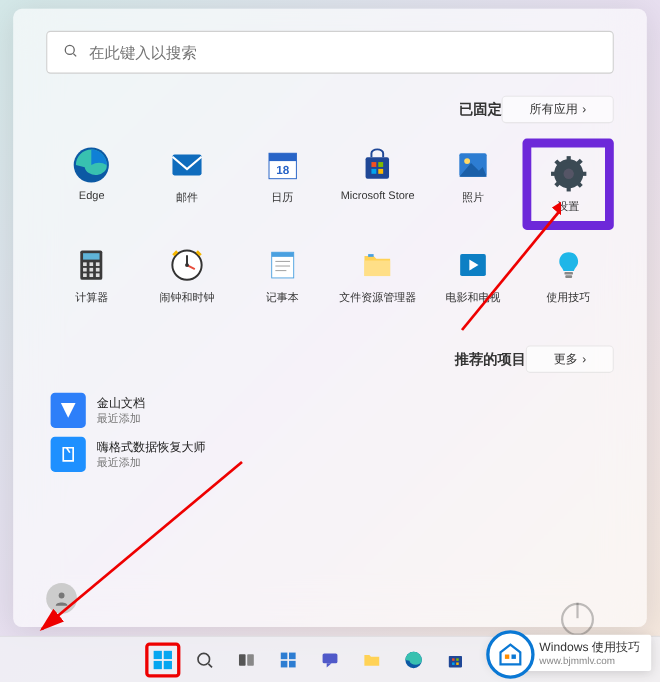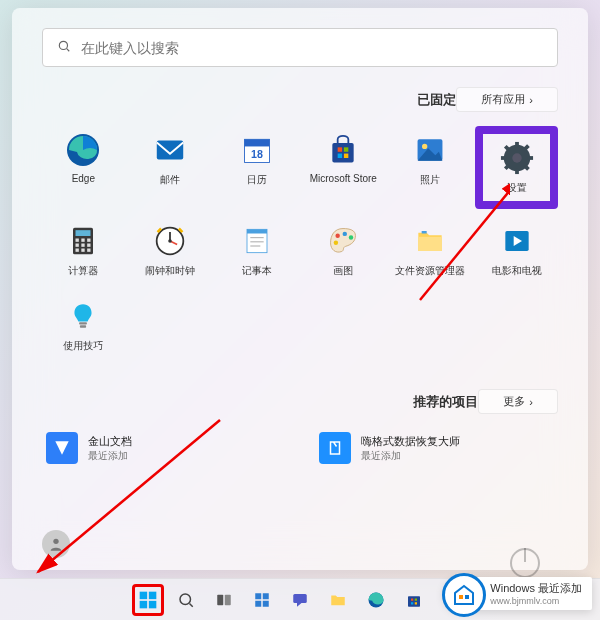--- a/index.html
+++ b/index.html
@@ -77,21 +77,21 @@
     .app-icon {
       width: 36px;
       height: 36px;
       display: flex;
       align-items: center;
       justify-content: center;
       margin-bottom: 5px;
     }
     .app-label { font-size: 10px; color: #333; text-align: center; white-space: nowrap; overflow: hidden; text-overflow: ellipsis; max-width: 76px; }
     .highlight { border: 8px solid #6d28d9; }
-    .recommended-list { display: grid; grid-template-columns: repeat(2, 1fr); gap: 10px 30px; margin-top: 6px; }
+    .recommended-list { display: grid; grid-template-columns: repeat(1, 1fr); gap: 0 30px; margin-top: 6px; }
     .rec-item { display: flex; align-items: center; gap: 10px; cursor: pointer; padding: 4px; border-radius: 4px; }
     .rec-icon { width: 32px; height: 32px; display: flex; align-items: center; justify-content: center; border-radius: 4px; }
     .rec-text { display: flex; flex-direction: column; }
     .rec-title { font-size: 11px; color: #222; }
     .rec-sub { font-size: 10px; color: #777; }
     .user-row { position: absolute; bottom: 12px; left: 30px; display: flex; align-items: center; }
     .user-avatar { width: 28px; height: 28px; border-radius: 50%; background: #ccc; display:flex; align-items:center; justify-content:center; color:#666; font-size:14px; }
     .taskbar {
       position: absolute;
       bottom: 0;
@@ -283,32 +283,20 @@
             <rect x="6" y="4" width="24" height="5" fill="#4aa0e0"></rect>
             <line x1="10" y1="14" x2="26" y2="14" stroke="#999"></line>
             <line x1="10" y1="19" x2="26" y2="19" stroke="#999"></line>
             <line x1="10" y1="24" x2="22" y2="24" stroke="#999"></line>
           </svg>
       </div>
       <span class="app-label">记事本</span>
     </div>
     <div class="app-tile">
       <div class="app-icon">
-        <svg viewBox="0 0 36 36" width="32" height="32">
-            <path d="M18 4 C8 4 4 12 4 20 C4 28 10 32 16 30 C20 29 17 25 21 24 C28 22 32 18 32 12 C32 6 26 4 18 4" fill="#f4e6d0" stroke="#c9a878" stroke-width="1"></path>
-            <circle cx="12" cy="12" r="2.5" fill="#e74c3c"></circle>
-            <circle cx="20" cy="10" r="2.5" fill="#3498db"></circle>
-            <circle cx="27" cy="14" r="2.5" fill="#2ecc71"></circle>
-            <circle cx="10" cy="20" r="2.5" fill="#f1c40f"></circle>
-          </svg>
-      </div>
-      <span class="app-label">画图</span>
-    </div>
-    <div class="app-tile">
-      <div class="app-icon">
         <svg viewBox="0 0 36 36" width="32" height="30">
             <path d="M4 8 L14 8 L17 11 L32 11 L32 30 L4 30 Z" fill="#ffd256"></path>
             <rect x="4" y="13" width="28" height="17" fill="#ffdf87"></rect>
             <rect x="8" y="6" width="6" height="3" fill="#4aa0e0"></rect>
           </svg>
       </div>
       <span class="app-label">文件资源管理器</span>
     </div>
     <div class="app-tile">
       <div class="app-icon">
@@ -452,15 +440,15 @@
 </div>
 
 <div class="watermark">
   <div class="wm-logo">
     <svg viewBox="0 0 24 24" width="24" height="24">
         <polygon points="12,3 21,10 21,21 3,21 3,10" fill="none" stroke="#0a78d4" stroke-width="2"></polygon>
         <rect x="7" y="12" width="4" height="4" fill="#ff8c00"></rect>
         <rect x="13" y="12" width="4" height="4" fill="#0a78d4"></rect>
       </svg>
   </div>
-  <div>Windows 最近添加</div>
+  <div>Windows 使用技巧</div>
   <div class="wm-sub">www.bjmmlv.com</div>
 </div>
 
 </body></html>

